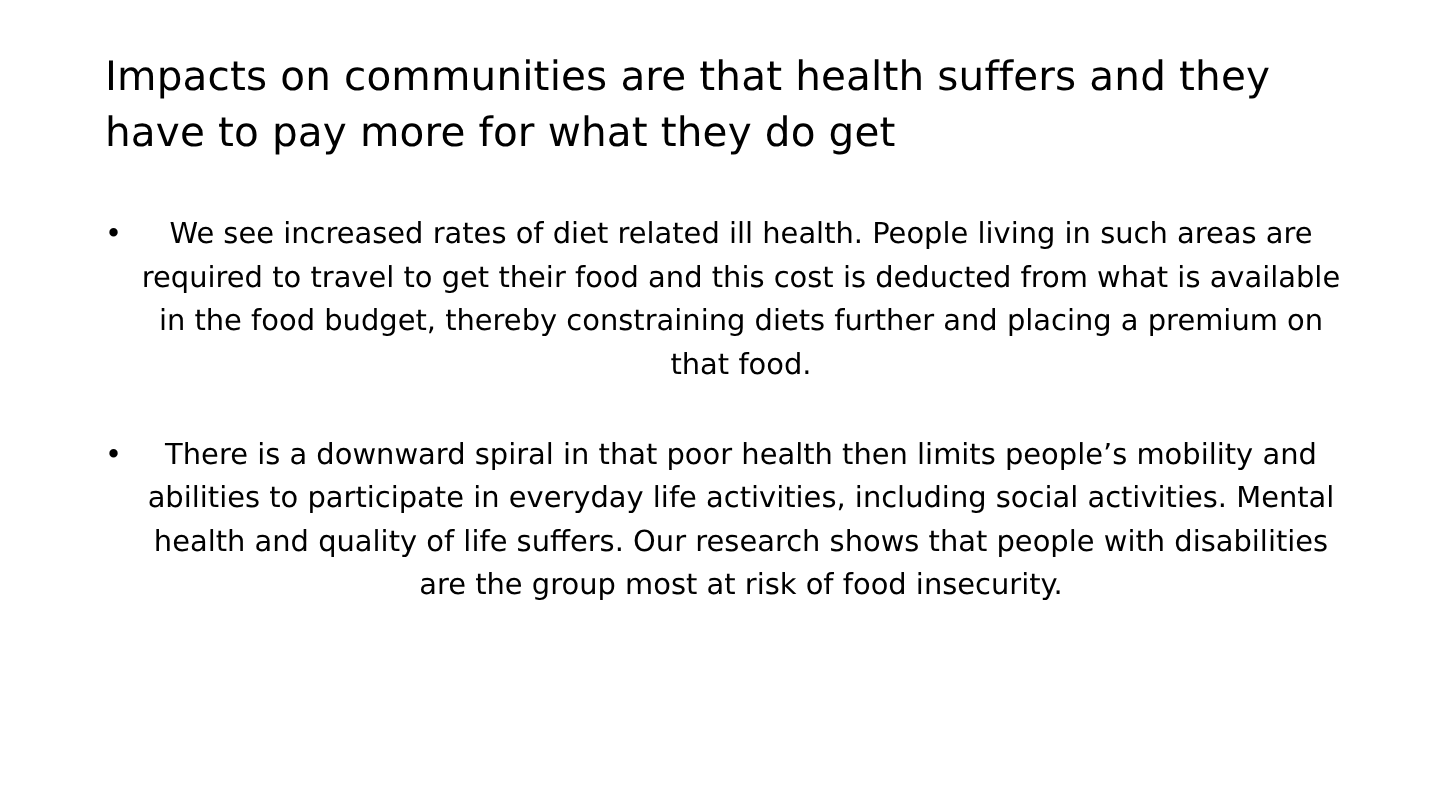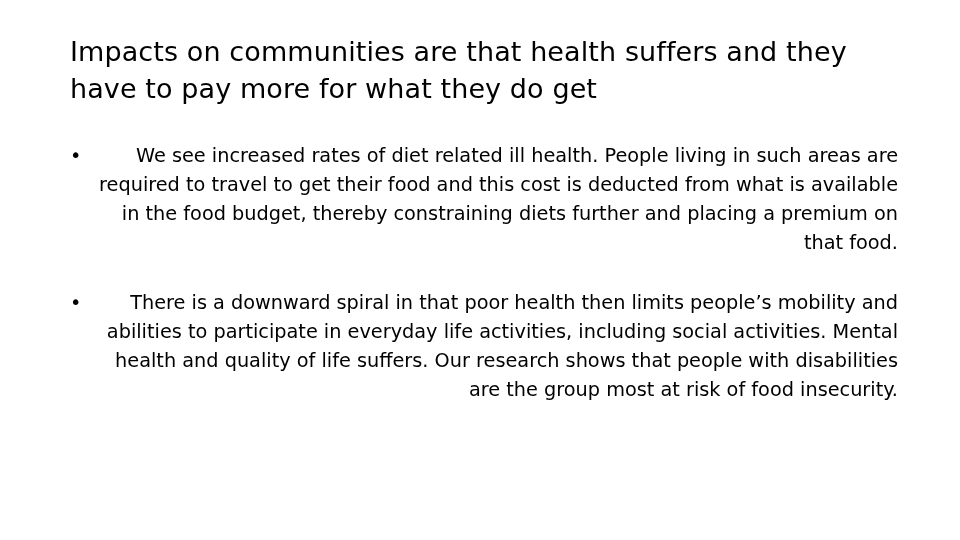--- a/index.html
+++ b/index.html
@@ -49,21 +49,21 @@
   }
   .bullet-marker {
     position: absolute;
     left: 2px;
     top: 0;
     font-size: 19.3px;
     line-height: 1.495;
   }
   .bullet-text {
     display: block;
-    text-align: right;
+    text-align: center;
   }
 </style>
 </head>
 <body>
 
 <div class="slide">
 
   <div class="slide-title">Impacts on communities are that health suffers and they have to pay more for what they do get</div>
 
   <div class="slide-body">

